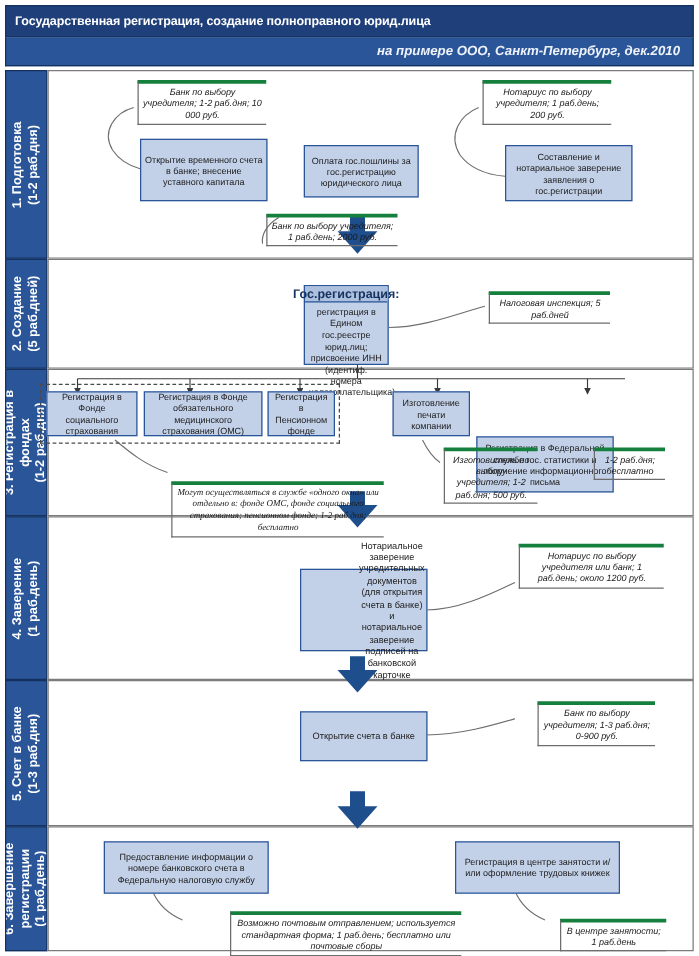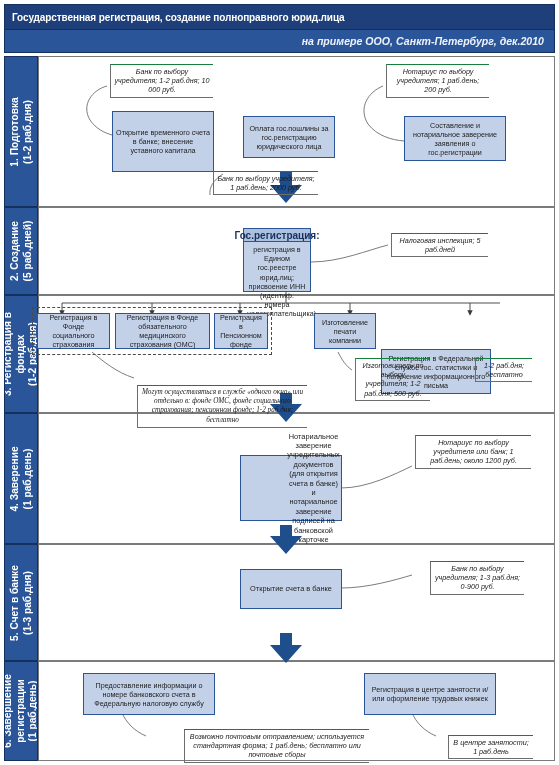--- a/index.html
+++ b/index.html
@@ -126,21 +126,21 @@
   
   .note {
     position: absolute;
     font-size: 7.2px;
     line-height: 9.2px;
     font-style: italic;
     color: #1a1a1a;
     text-align: center;
     padding: 2px 3px;
     border-left: 1px solid #6d6d6d;
-    border-top: 1px solid #15803d;
+    border-top: 3px solid #15803d;
     border-bottom: 1px solid #6d6d6d;
     background: transparent;
   }
 
   
   .dashgroup {
     position: absolute;
     border: 1px dashed #4a4a4a;
   }
 
@@ -241,21 +241,21 @@
     <path d="M341,588 C368,588 395,580 412,575" stroke="#6d6d6d" fill="none" stroke-width="0.9"></path>
 
     <path d="M280,633 L292,633 L292,645 L302,645 L286,663 L270,645 L280,645 Z" fill="#1f4e8c"></path>
 
     <path d="M122,713 C126,722 134,731 146,736" stroke="#6d6d6d" fill="none" stroke-width="0.9"></path>
     <path d="M412,713 C416,722 424,731 436,736" stroke="#6d6d6d" fill="none" stroke-width="0.9"></path>
   </svg>
 
   <div class="note" style="left:110px; top:64px; width:103px;">Банк по выбору учредителя; 1-2 раб.дня; 10 000 руб.</div>
 
-  <div class="pbox" style="left:112px; top:111px; width:102px; height:61px;">Открытие временного счета в банке; внесение уставного капитала</div>
+  <div class="pbox" style="left:112px; top:111px; width:102px; height:50px;">Открытие временного счета в банке; внесение уставного капитала</div>
 
   <div class="pbox" style="left:243px; top:116px; width:92px; height:42px;">Оплата гос.пошлины за гос.регистрацию юридического лица</div>
 
   <div class="note" style="left:386px; top:64px; width:103px;">Нотариус по выбору учредителя; 1 раб.день; 200 руб.</div>
 
   <div class="pbox" style="left:404px; top:116px; width:102px; height:45px;">Составление и нотариальное заверение заявления о гос.регистрации</div>
 
   <div class="note" style="left:213px; top:171px; width:105px;">Банк по выбору учредителя; 1 раб.день; 2000 руб.</div>
 
   <div class="gosbox" style="left:243px; top:228px; width:68px; height:64px;">

